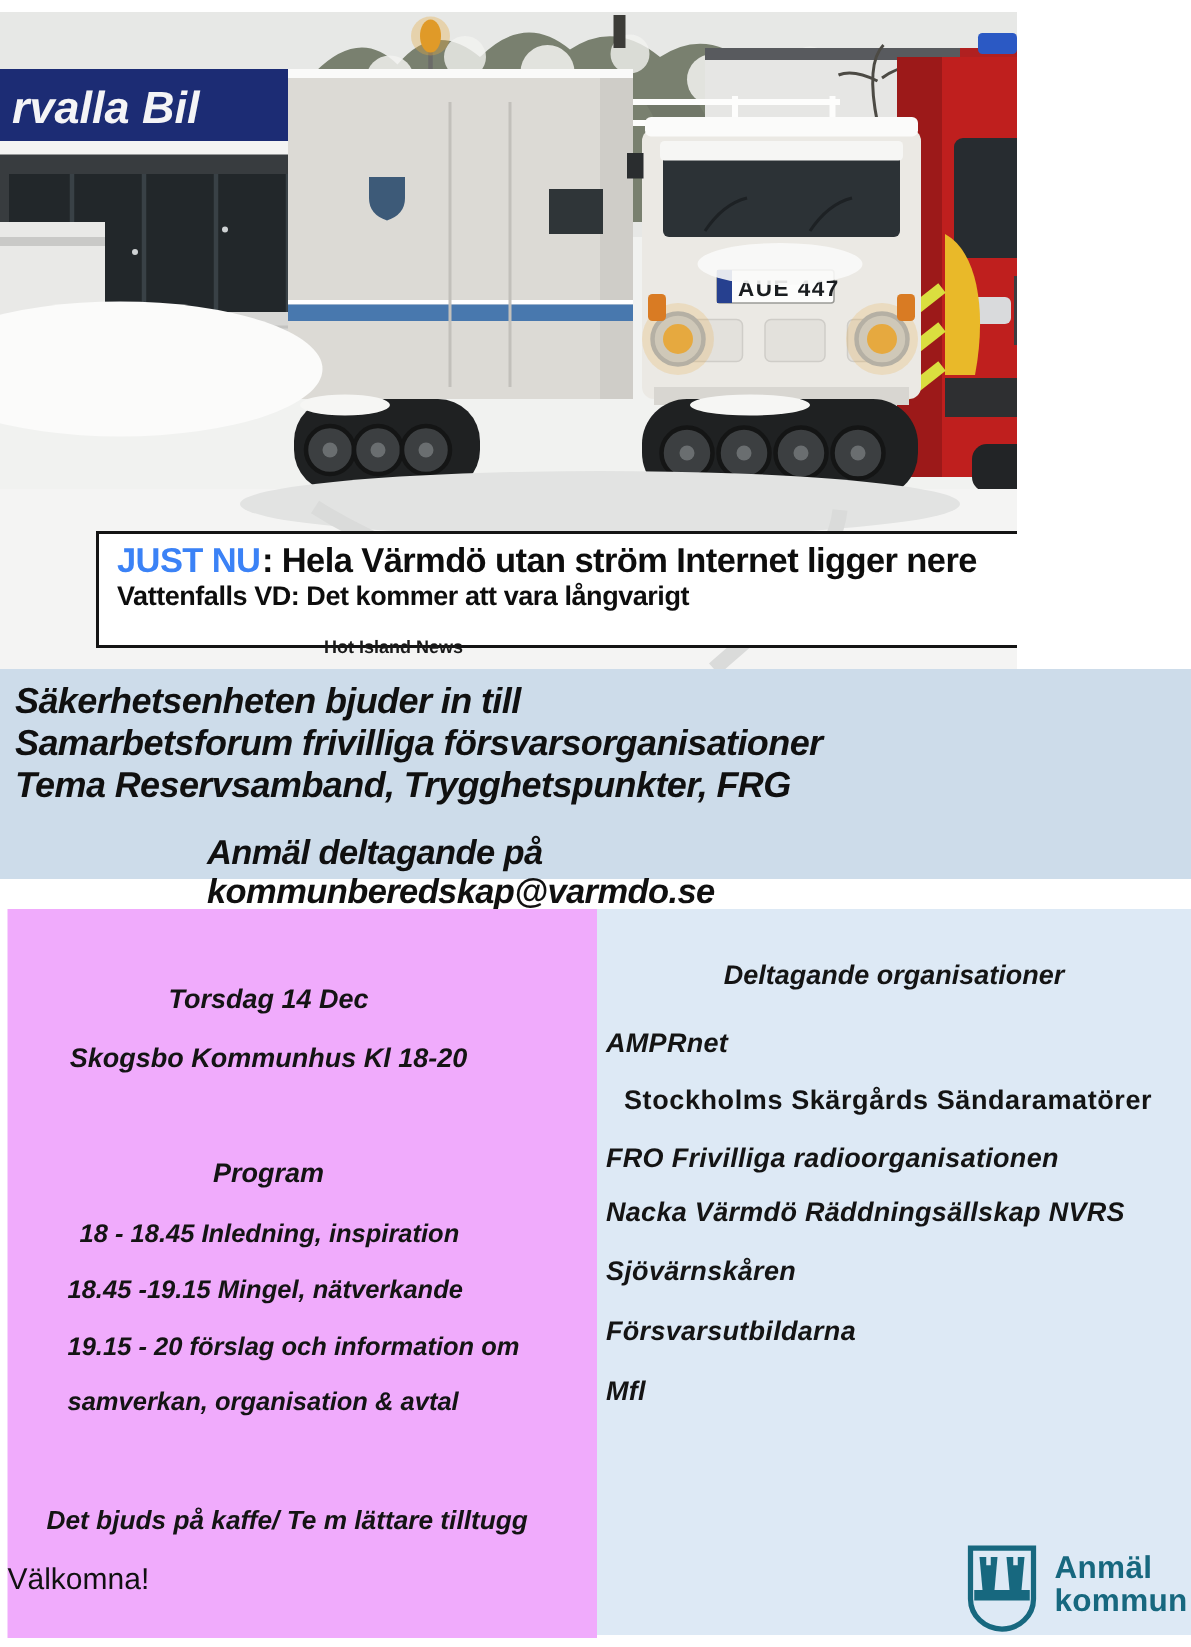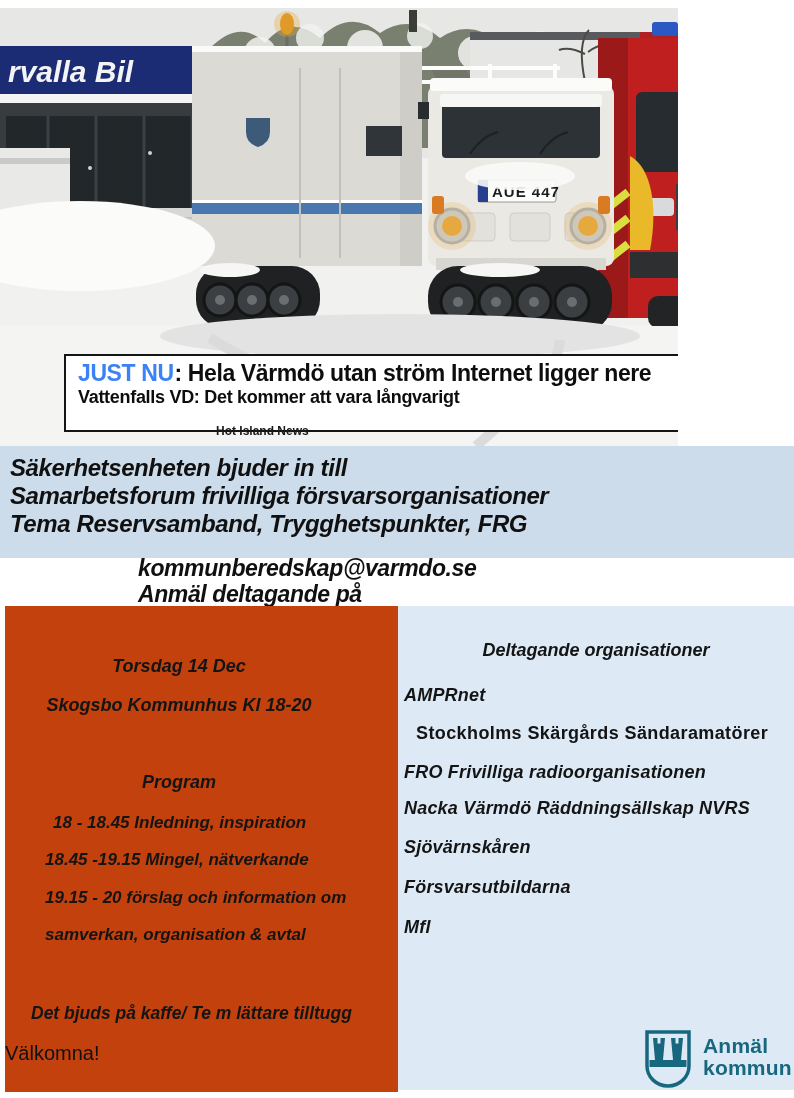--- a/index.html
+++ b/index.html
@@ -13,29 +13,29 @@
   .reels{position:absolute;left:726px;top:22px;width:62px;height:58px;}
 
   .ticker{position:absolute;left:64px;top:346px;width:706px;height:78px;background:#ffffff;
           border:2px solid #141414;box-sizing:border-box;padding:4px 0 0 12px;}
   .ticker-line1{font-size:23px;font-weight:800;letter-spacing:-0.4px;color:#0d0d0d;white-space:nowrap;}
   .breaking{color:#3b82f6;margin-right:1px;}
   .ticker-line2{font-size:18px;font-weight:800;letter-spacing:-0.3px;color:#0d0d0d;margin-top:0px;}
   .ticker-line3{font-size:12px;font-weight:700;color:#1a1a1a;margin-left:138px;margin-top:16px;}
 
   
-  .invite{position:absolute;left:0;top:446px;width:794px;height:112px;background:#cddcea;
+  .invite{position:absolute;left:0;top:446px;width:794px;height:140px;background:#cddcea;
           padding:8px 0 0 10px;box-sizing:border-box;}
   .inv-line{font-size:24px;font-weight:bold;font-style:italic;letter-spacing:-0.4px;
             color:#101010;line-height:28px;}
   .signup{margin-top:17px;margin-left:128px;}
   .signup .inv-line{font-size:23px;line-height:26px;}
 
   
-  .left-col{position:absolute;left:5px;top:606px;width:393px;height:486px;background:#c2410c;}
+  .left-col{position:absolute;left:5px;top:606px;width:393px;height:486px;background:#f0abfc;}
   .right-col{position:absolute;left:398px;top:606px;width:396px;height:484px;background:#dde9f5;}
 
   .lc-center{position:absolute;width:348px;text-align:center;font-size:18px;font-weight:bold;
              font-style:italic;color:#141414;}
   .lc-line{position:absolute;font-size:17px;font-weight:bold;font-style:italic;color:#141414;white-space:nowrap;}
   .lc-welcome{position:absolute;font-size:20px;font-weight:normal;font-style:normal;color:#111;text-align:center;}
 
   .rc-title{position:absolute;top:34px;left:0;width:100%;text-align:center;font-size:18px;
             font-weight:bold;font-style:italic;color:#141414;}
   .rc-item{position:absolute;left:6px;font-size:18px;font-weight:bold;font-style:italic;
@@ -241,22 +241,22 @@
       <div class="ticker-line2">Vattenfalls VD: Det kommer att vara långvarigt</div>
       <div class="ticker-line3">Hot Island News</div>
     </div>
   </div>
 
   <div class="invite">
     <div class="inv-line">Säkerhetsenheten bjuder in till</div>
     <div class="inv-line">Samarbetsforum frivilliga försvarsorganisationer</div>
     <div class="inv-line">Tema Reservsamband, Trygghetspunkter, FRG</div>
     <div class="signup">
+      <div class="inv-line">Anmäl deltagande på</div>
       <div class="inv-line">kommunberedskap@varmdo.se</div>
-      <div class="inv-line">Anmäl deltagande på</div>
     </div>
   </div>
 
   <div class="left-col">
     <div class="lc-center" style="top:50px;">Torsdag 14 Dec</div>
     <div class="lc-center" style="top:89px;">Skogsbo Kommunhus Kl 18-20</div>
     <div class="lc-center" style="top:166px;">Program</div>
     <div class="lc-line" style="top:207px;left:48px;">18 - 18.45 Inledning, inspiration</div>
     <div class="lc-line" style="top:244px;left:40px;">18.45 -19.15 Mingel, nätverkande</div>
     <div class="lc-line" style="top:282px;left:40px;">19.15 - 20 förslag och information om</div>

